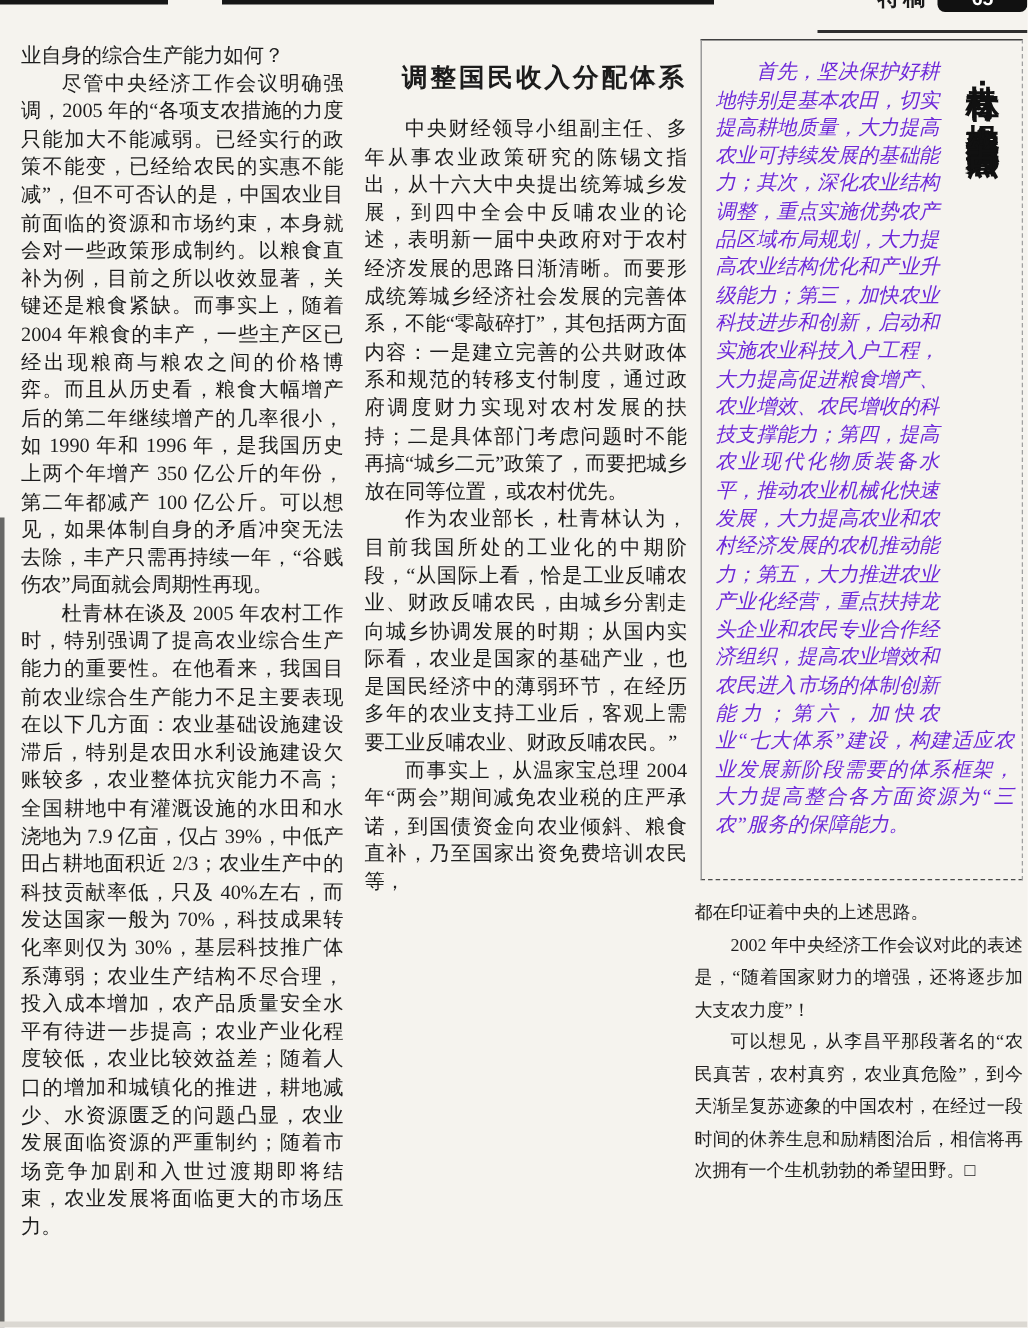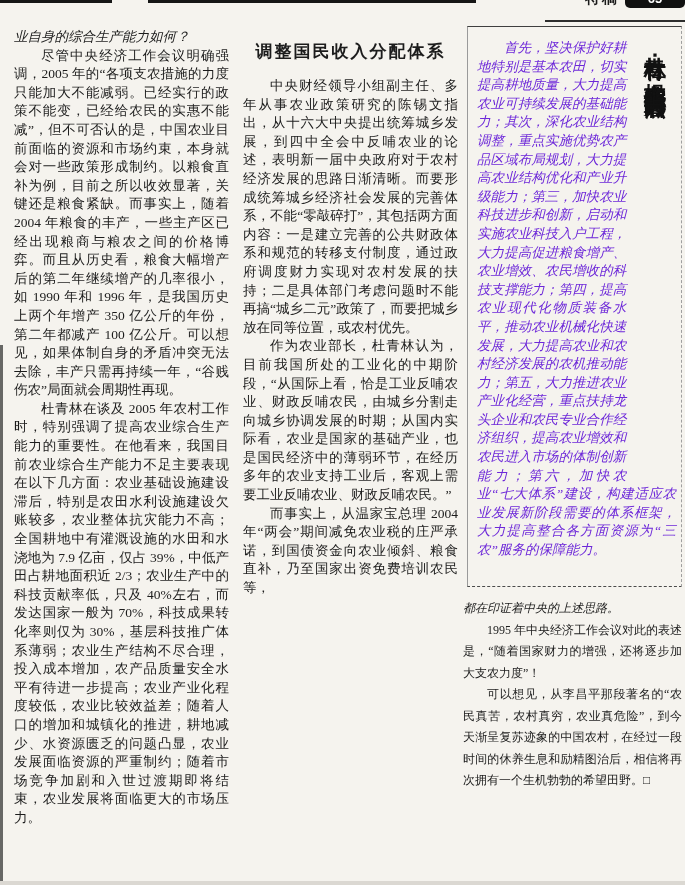--- a/index.html
+++ b/index.html
@@ -23,25 +23,25 @@
   .section-label{font-family:"Liberation Sans",sans-serif;font-weight:bold;font-size:15px;color:#1a1a1a;letter-spacing:2px;}
   .page-badge{display:inline-block;background:#111;color:#fff;font-family:"Liberation Sans",sans-serif;
     font-weight:bold;font-size:13px;line-height:18px;height:18px;width:60px;text-align:center;border-radius:5px;}
   .header-rule{position:absolute;top:20px;left:545px;width:140px;height:2px;background:#2e2e2e;}
   
   .col{position:absolute;top:28px;height:853px;overflow:hidden;text-align:justify;}
   .col-left{left:14px;width:215px;}
   .col-mid{left:243px;width:215px;}
   .col-right{left:463px;top:26px;width:219px;height:857px;}
   .col p{margin:0;font-size:13.5px;line-height:18.6px;text-indent:2em;}
-  .col p.cont{text-indent:0;font-style:italic;}
+  .col p.cont{text-indent:0;}
   .col-right p.body{font-size:12px;line-height:21.5px;}
   .section-heading{
     font-family:"Liberation Sans",sans-serif;
-    font-size:17px;font-weight:bold;text-align:center;
+    font-size:17px;font-weight:bold;text-align:right;
     letter-spacing:2px;margin:12px 0 14px;text-indent:0;
   }
   
   .feature-box{
     margin-left:4px;margin-bottom:11px;
     box-sizing:border-box;height:561px;
     border-top:1px solid #3f3f3f;
     border-left:1px solid #9a9a9a;
     border-bottom:1px dashed #4a4a4a;
     border-right:1px dashed #9f9f9f;
@@ -96,17 +96,17 @@
     <p>作为农业部长，杜青林认为，目前我国所处的工业化的中期阶段，“从国际上看，恰是工业反哺农业、财政反哺农民，由城乡分割走向城乡协调发展的时期；从国内实际看，农业是国家的基础产业，也是国民经济中的薄弱环节，在经历多年的农业支持工业后，客观上需要工业反哺农业、财政反哺农民。”</p>
     <p>而事实上，从温家宝总理 2004 年“两会”期间减免农业税的庄严承诺，到国债资金向农业倾斜、粮食直补，乃至国家出资免费培训农民等，</p>
   </div>
 
   <div class="col col-right">
     <div class="feature-box">
       <div class="vertical-title">杜青林：提高农业综合生产能力的着力点</div>
       <p class="box-text">首先，坚决保护好耕地特别是基本农田，切实提高耕地质量，大力提高农业可持续发展的基础能力；其次，深化农业结构调整，重点实施优势农产品区域布局规划，大力提高农业结构优化和产业升级能力；第三，加快农业科技进步和创新，启动和实施农业科技入户工程，大力提高促进粮食增产、农业增效、农民增收的科技支撑能力；第四，提高农业现代化物质装备水平，推动农业机械化快速发展，大力提高农业和农村经济发展的农机推动能力；第五，大力推进农业产业化经营，重点扶持龙头企业和农民专业合作经济组织，提高农业增效和农民进入市场的体制创新能力；第六，加快农业“七大体系”建设，构建适应农业发展新阶段需要的体系框架，大力提高整合各方面资源为“三农”服务的保障能力。</p>
     </div>
     <p class="cont body">都在印证着中央的上述思路。</p>
-    <p class="body">1995 年中央经济工作会议对此的表述是，“随着国家财力的增强，还将逐步加大支农力度”！</p>
+    <p class="body">2002 年中央经济工作会议对此的表述是，“随着国家财力的增强，还将逐步加大支农力度”！</p>
     <p class="body">可以想见，从李昌平那段著名的“农民真苦，农村真穷，农业真危险”，到今天渐呈复苏迹象的中国农村，在经过一段时间的休养生息和励精图治后，相信将再次拥有一个生机勃勃的希望田野。□</p>
   </div>
 
 </div>
 
 </body></html>

